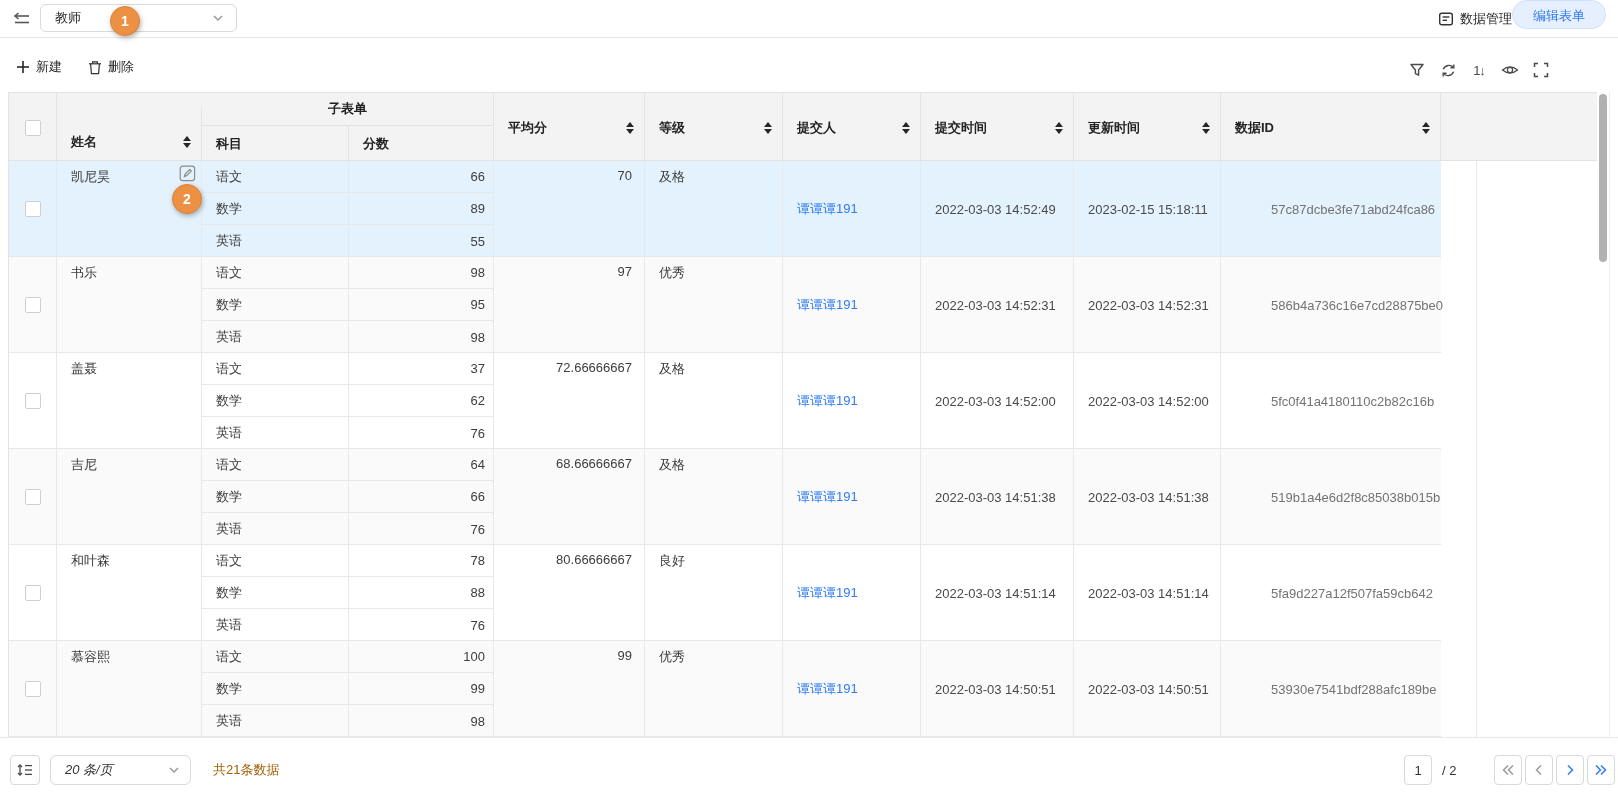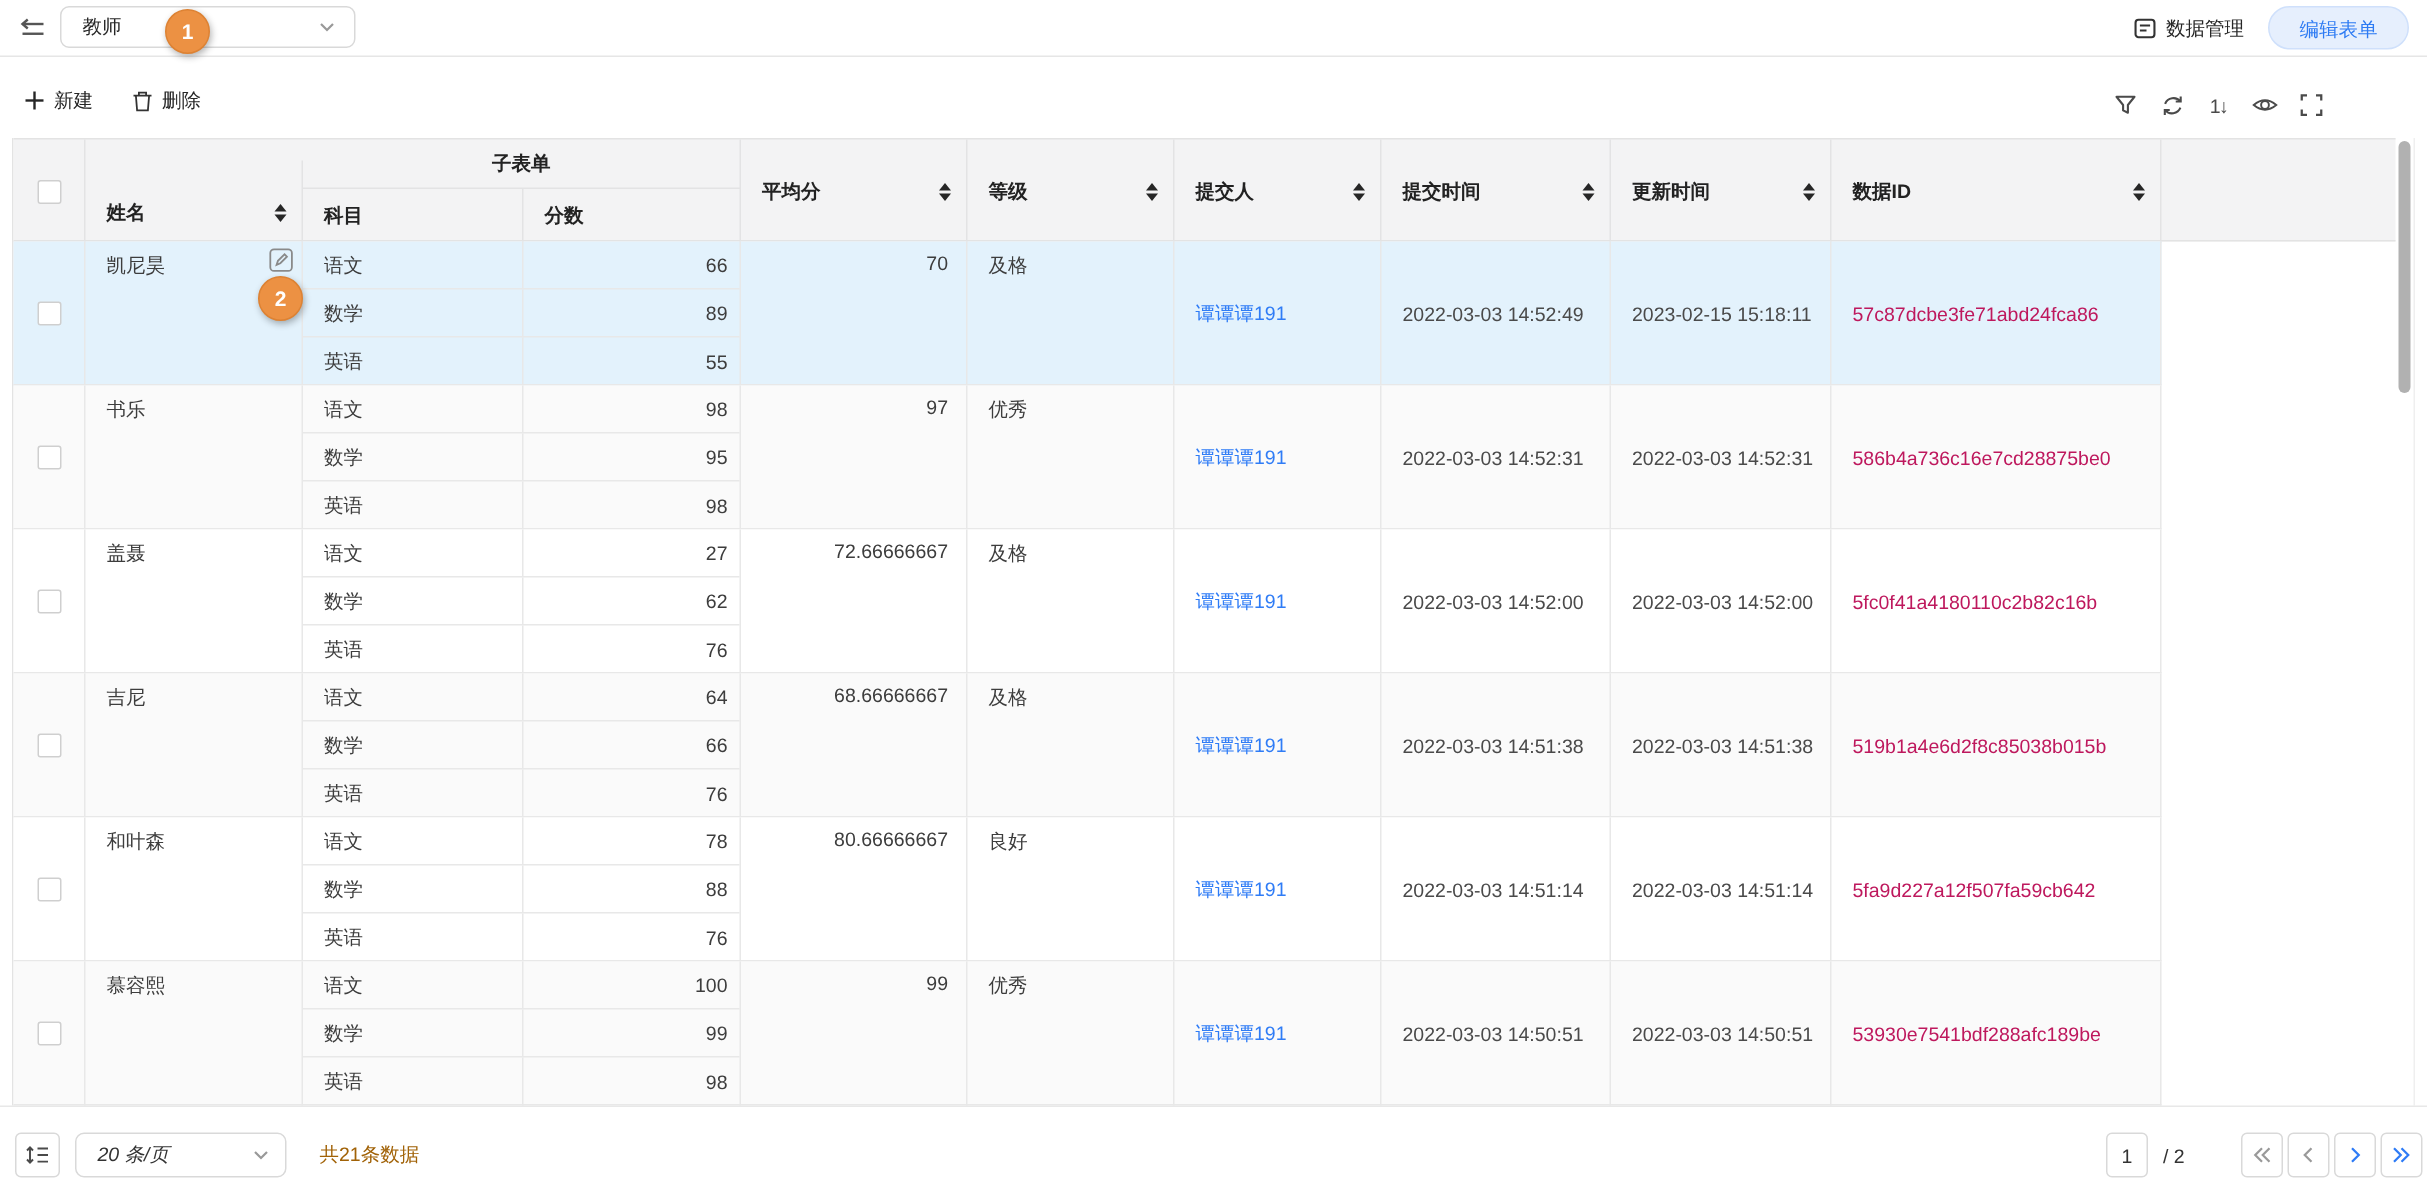--- a/index.html
+++ b/index.html
@@ -5,21 +5,21 @@
   html,body{margin:0;padding:0;background:#fff;}
   .page{position:relative;width:1618px;height:795px;background:#fff;overflow:hidden;
         font-family:"Liberation Sans","DejaVu Sans",sans-serif;font-size:13px;color:#3d3d3d;}
 
   
   .topbar{position:absolute;left:0;top:0;width:1618px;height:37px;border-bottom:1px solid #e6e6e6;background:#fff;}
   .collapse-btn{position:absolute;left:12px;top:10px;width:20px;height:18px;cursor:pointer;}
   .form-select{position:absolute;left:40px;top:4px;width:197px;height:28px;border:1px solid #d9d9d9;border-radius:6px;
                background:#fff;display:flex;align-items:center;box-sizing:border-box;padding:0 12px 0 14px;color:#262626;}
   .form-select .sel-label{flex:1;}
-  .topbar-right{position:absolute;right:12px;top:0;height:37px;display:flex;align-items:center;gap:16px;}
+  .topbar-right{position:absolute;right:12px;top:0;height:37px;display:flex;}
   .data-manage{display:flex;align-items:center;gap:6px;color:#262626;cursor:pointer;}
   .edit-pill{height:29px;line-height:29px;padding:0 20px;border-radius:15px;background:#e6effd;border:1px solid #cfe0fb;
              color:#2e7bf3;cursor:pointer;box-sizing:border-box;}
 
   
   .anno-badge{position:absolute;width:30px;height:30px;border-radius:50%;background:#ec9143;border:1px solid #dd8233;
               color:#fff;font-size:14px;font-weight:bold;display:flex;align-items:center;justify-content:center;
               box-shadow:1px 2px 5px rgba(0,0,0,.30);box-sizing:border-box;z-index:20;}
 
   
@@ -54,21 +54,21 @@
   .subrow{display:flex;height:32px;box-sizing:border-box;}
   .subrow.sb{border-bottom:1px solid #e8e8e8;}
   .subj{width:147px;box-sizing:border-box;padding-left:14px;border-right:1px solid #e8e8e8;display:flex;align-items:center;}
   .score{flex:1;display:flex;align-items:center;justify-content:flex-end;padding-right:8px;box-sizing:border-box;}
   .avg-cell{left:485px;width:151px;padding:7px 12px 0 0;text-align:right;}
   .grade-cell{left:636px;width:138px;padding:7px 0 0 14px;}
   .sub-mitter{left:774px;width:138px;display:flex;align-items:center;padding-left:14px;}
   .link{color:#2f7cf6;cursor:pointer;}
   .stime-cell{left:912px;width:153px;display:flex;align-items:center;padding-left:14px;color:#4a4a4a;}
   .utime-cell{left:1065px;width:147px;display:flex;align-items:center;padding-left:14px;color:#4a4a4a;}
-  .id-cell{left:1212px;width:220px;display:flex;align-items:center;padding-left:14px;color:#be185d;}
+  .id-cell{left:1248px;width:220px;display:flex;align-items:center;padding-left:14px;color:#737373;}
 
   .vscroll{position:absolute;left:1590px;top:2px;width:8px;height:168px;border-radius:4px;background:#b1b1b1;cursor:pointer;}
 
   
   .footer-sep{position:absolute;left:0;top:737px;width:1618px;border-top:1px solid #e8e8e8;}
   .sq-btn{position:absolute;box-sizing:border-box;border:1px solid #d9d9d9;border-radius:4px;background:#fff;
           display:flex;align-items:center;justify-content:center;cursor:pointer;}
   .density-btn{left:10px;top:755px;width:30px;height:30px;}
   .psize-select{position:absolute;left:50px;top:755px;width:141px;height:30px;border:1px solid #d9d9d9;border-radius:6px;
                 box-sizing:border-box;display:flex;align-items:center;padding:0 10px 0 14px;background:#fff;cursor:pointer;color:#333;}
@@ -314,21 +314,21 @@
         <div class="cbx"></div>
       </div>
       <div class="cell br name-cell">
         <span>盖聂</span>
         
         
       </div>
       <div class="cell br sub-wrap">
             <div class="subrow sb">
               <div class="subj">语文</div>
-              <div class="score">27</div>
+              <div class="score">37</div>
             </div>
             <div class="subrow sb">
               <div class="subj">数学</div>
               <div class="score">62</div>
             </div>
             <div class="subrow">
               <div class="subj">英语</div>
               <div class="score">76</div>
             </div>
           </div>

